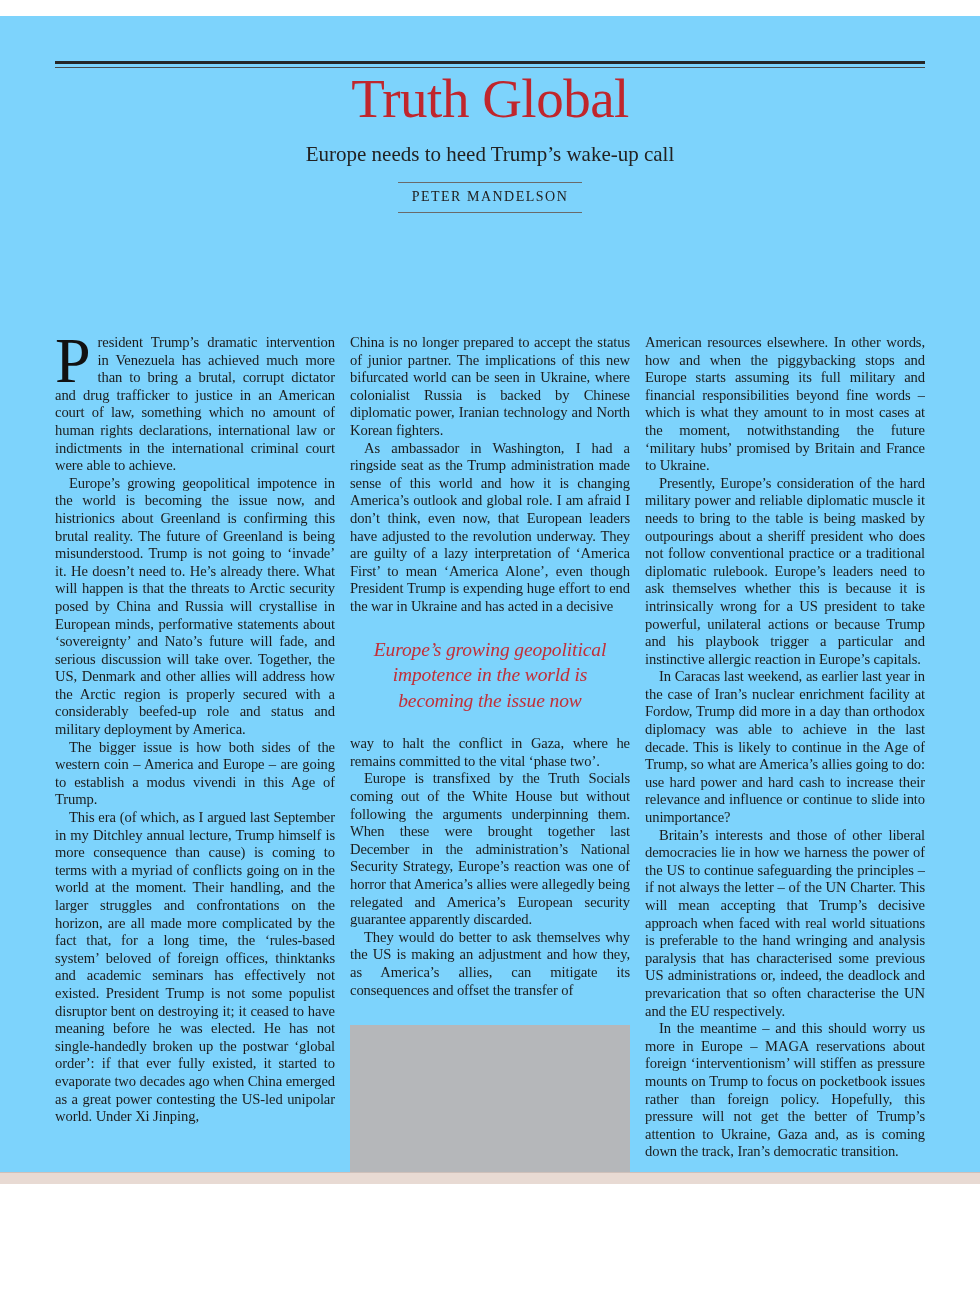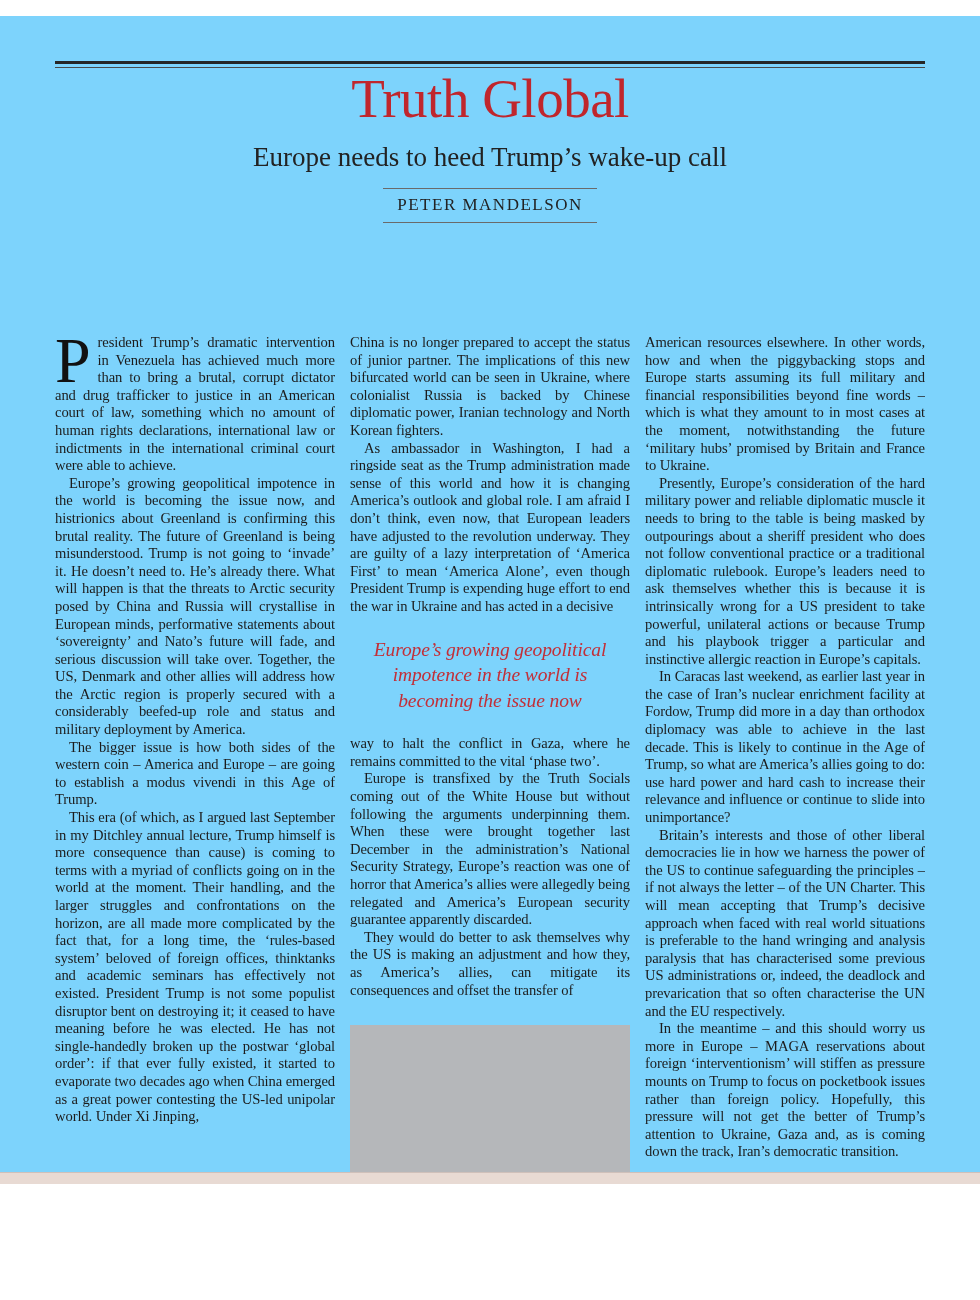--- a/index.html
+++ b/index.html
@@ -30,32 +30,32 @@
   }
   .title {
     font-size: 55px;
     line-height: 1.05;
     font-weight: 400;
     color: #c0262c;
     letter-spacing: -0.5px;
   }
   .subtitle {
     margin-top: 14px;
-    font-size: 27px;
+    font-size: 21px;
     color: #222;
   }
   .byline-wrap {
     margin: 15px auto 0;
     display: inline-block;
     border-top: 1px solid #6a6a6a;
     border-bottom: 1px solid #6a6a6a;
     padding: 6px 14px 7px;
   }
   .byline {
-    font-size: 17px;
+    font-size: 14px;
     letter-spacing: 1.5px;
     color: #222;
     text-transform: uppercase;
   }
   
   .columns {
     position: absolute;
     top: 318px; left: 55px; right: 55px;
     height: 946px;
     display: flex;

